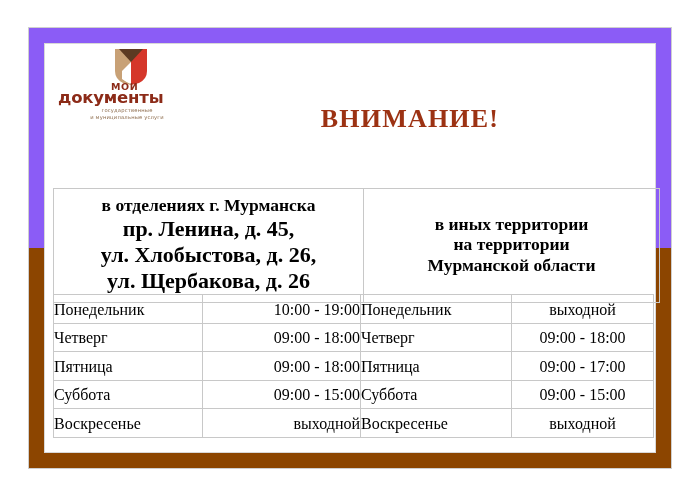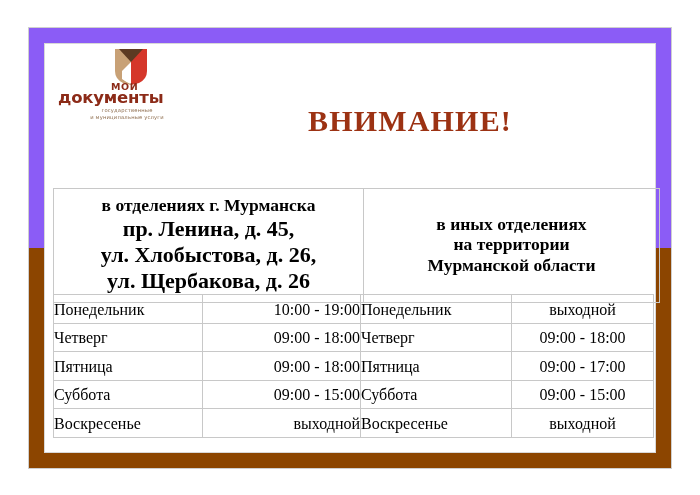--- a/index.html
+++ b/index.html
@@ -92,21 +92,21 @@
     line-height:1;
   }
   .logo-sub1{ left:18px; top:26px; width:112px;}
   .logo-sub2{ left:18px; top:33px; width:112px;}
 
   
   #attention{
     position:absolute;
     left:0; right:0; top:60px;
     text-align:center;
-    font-size:30px;
+    font-size:26px;
     font-weight:bold;
     letter-spacing:1.2px;
     color:#9C3213;
     padding-left:120px;
     box-sizing:border-box;
   }
   #subtitle{
     position:absolute;
     left:0; right:0; top:95px;
     text-align:center;
@@ -199,21 +199,21 @@
     <table id="head-table">
       <tbody>
           <tr>
         <td class="hcol-left">
           <div class="h-strong">в отделениях г. Мурманска</div>
           <div class="h-plain">пр. Ленина, д. 45,</div>
           <div class="h-plain">ул. Хлобыстова, д. 26,</div>
           <div class="h-plain">ул. Щербакова, д. 26</div>
         </td>
         <td class="hcol-right">
-          <div class="h-strong">в иных отделениях</div>
+          <div class="h-strong">в иных территории</div>
           <div class="h-strong">на территории</div>
           <div class="h-strong">Мурманской области</div>
         </td>
       </tr>
     </tbody>
       </table>
 
     <table id="sched-table">
       <tbody>
         <tr>

